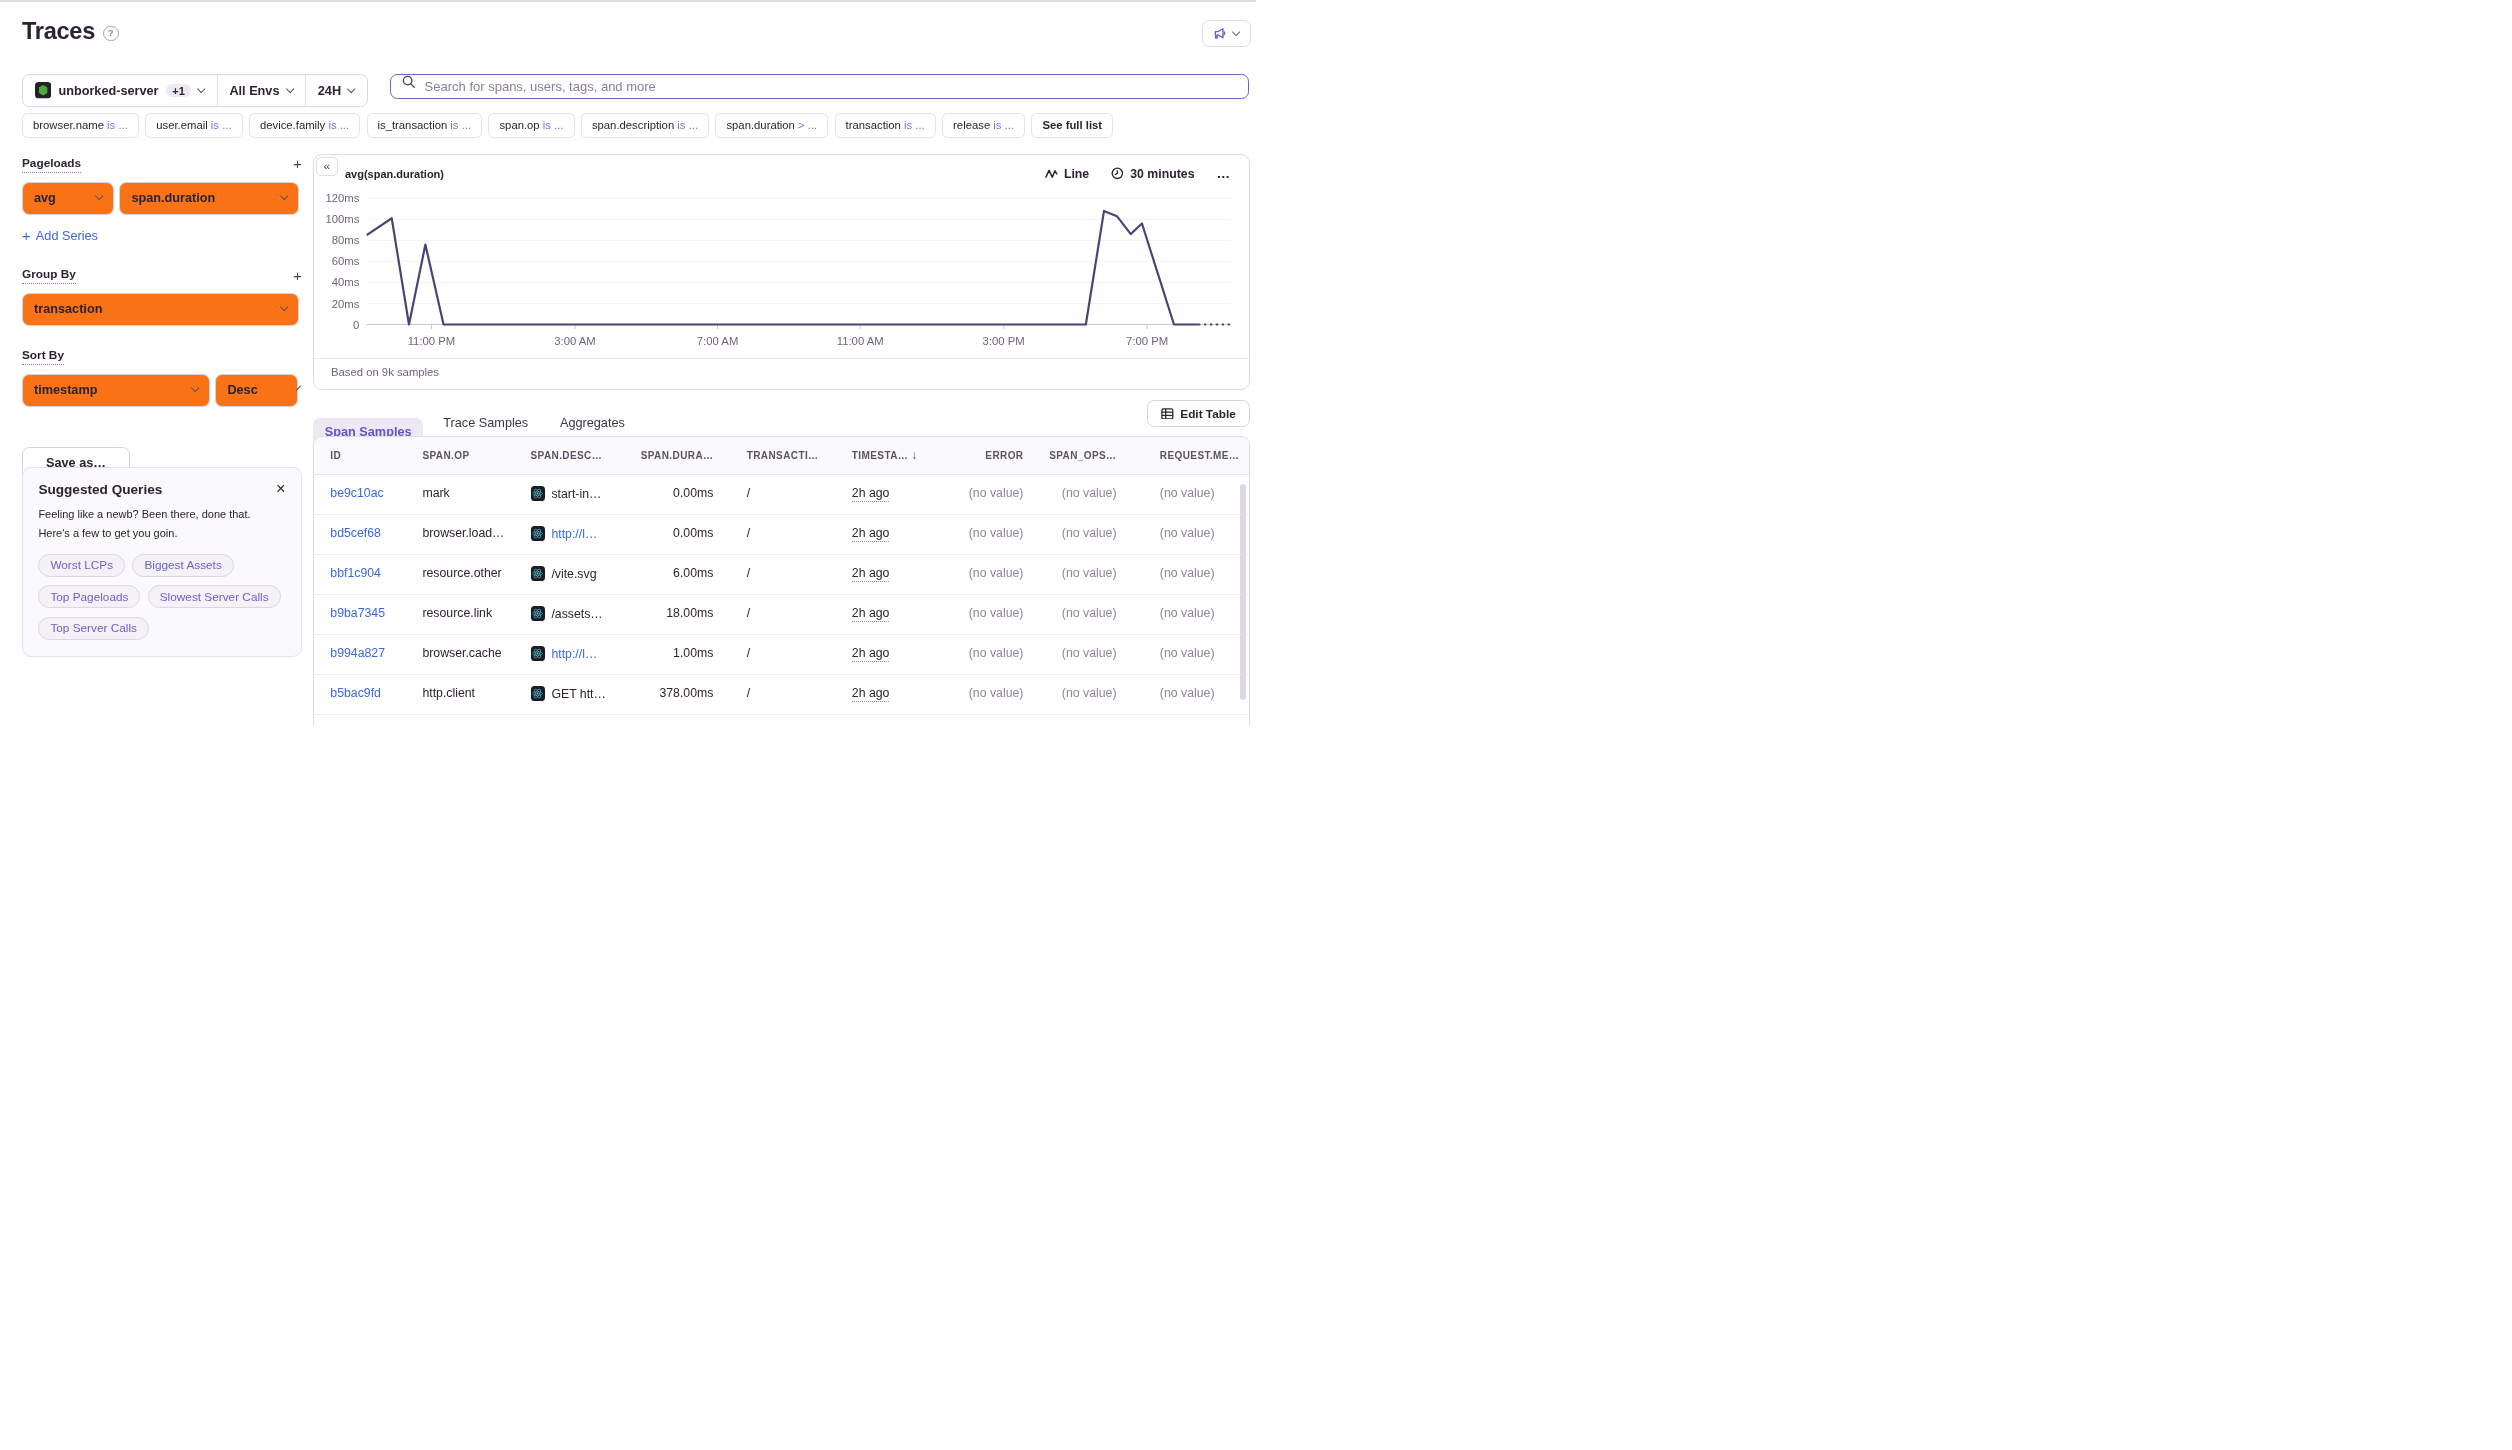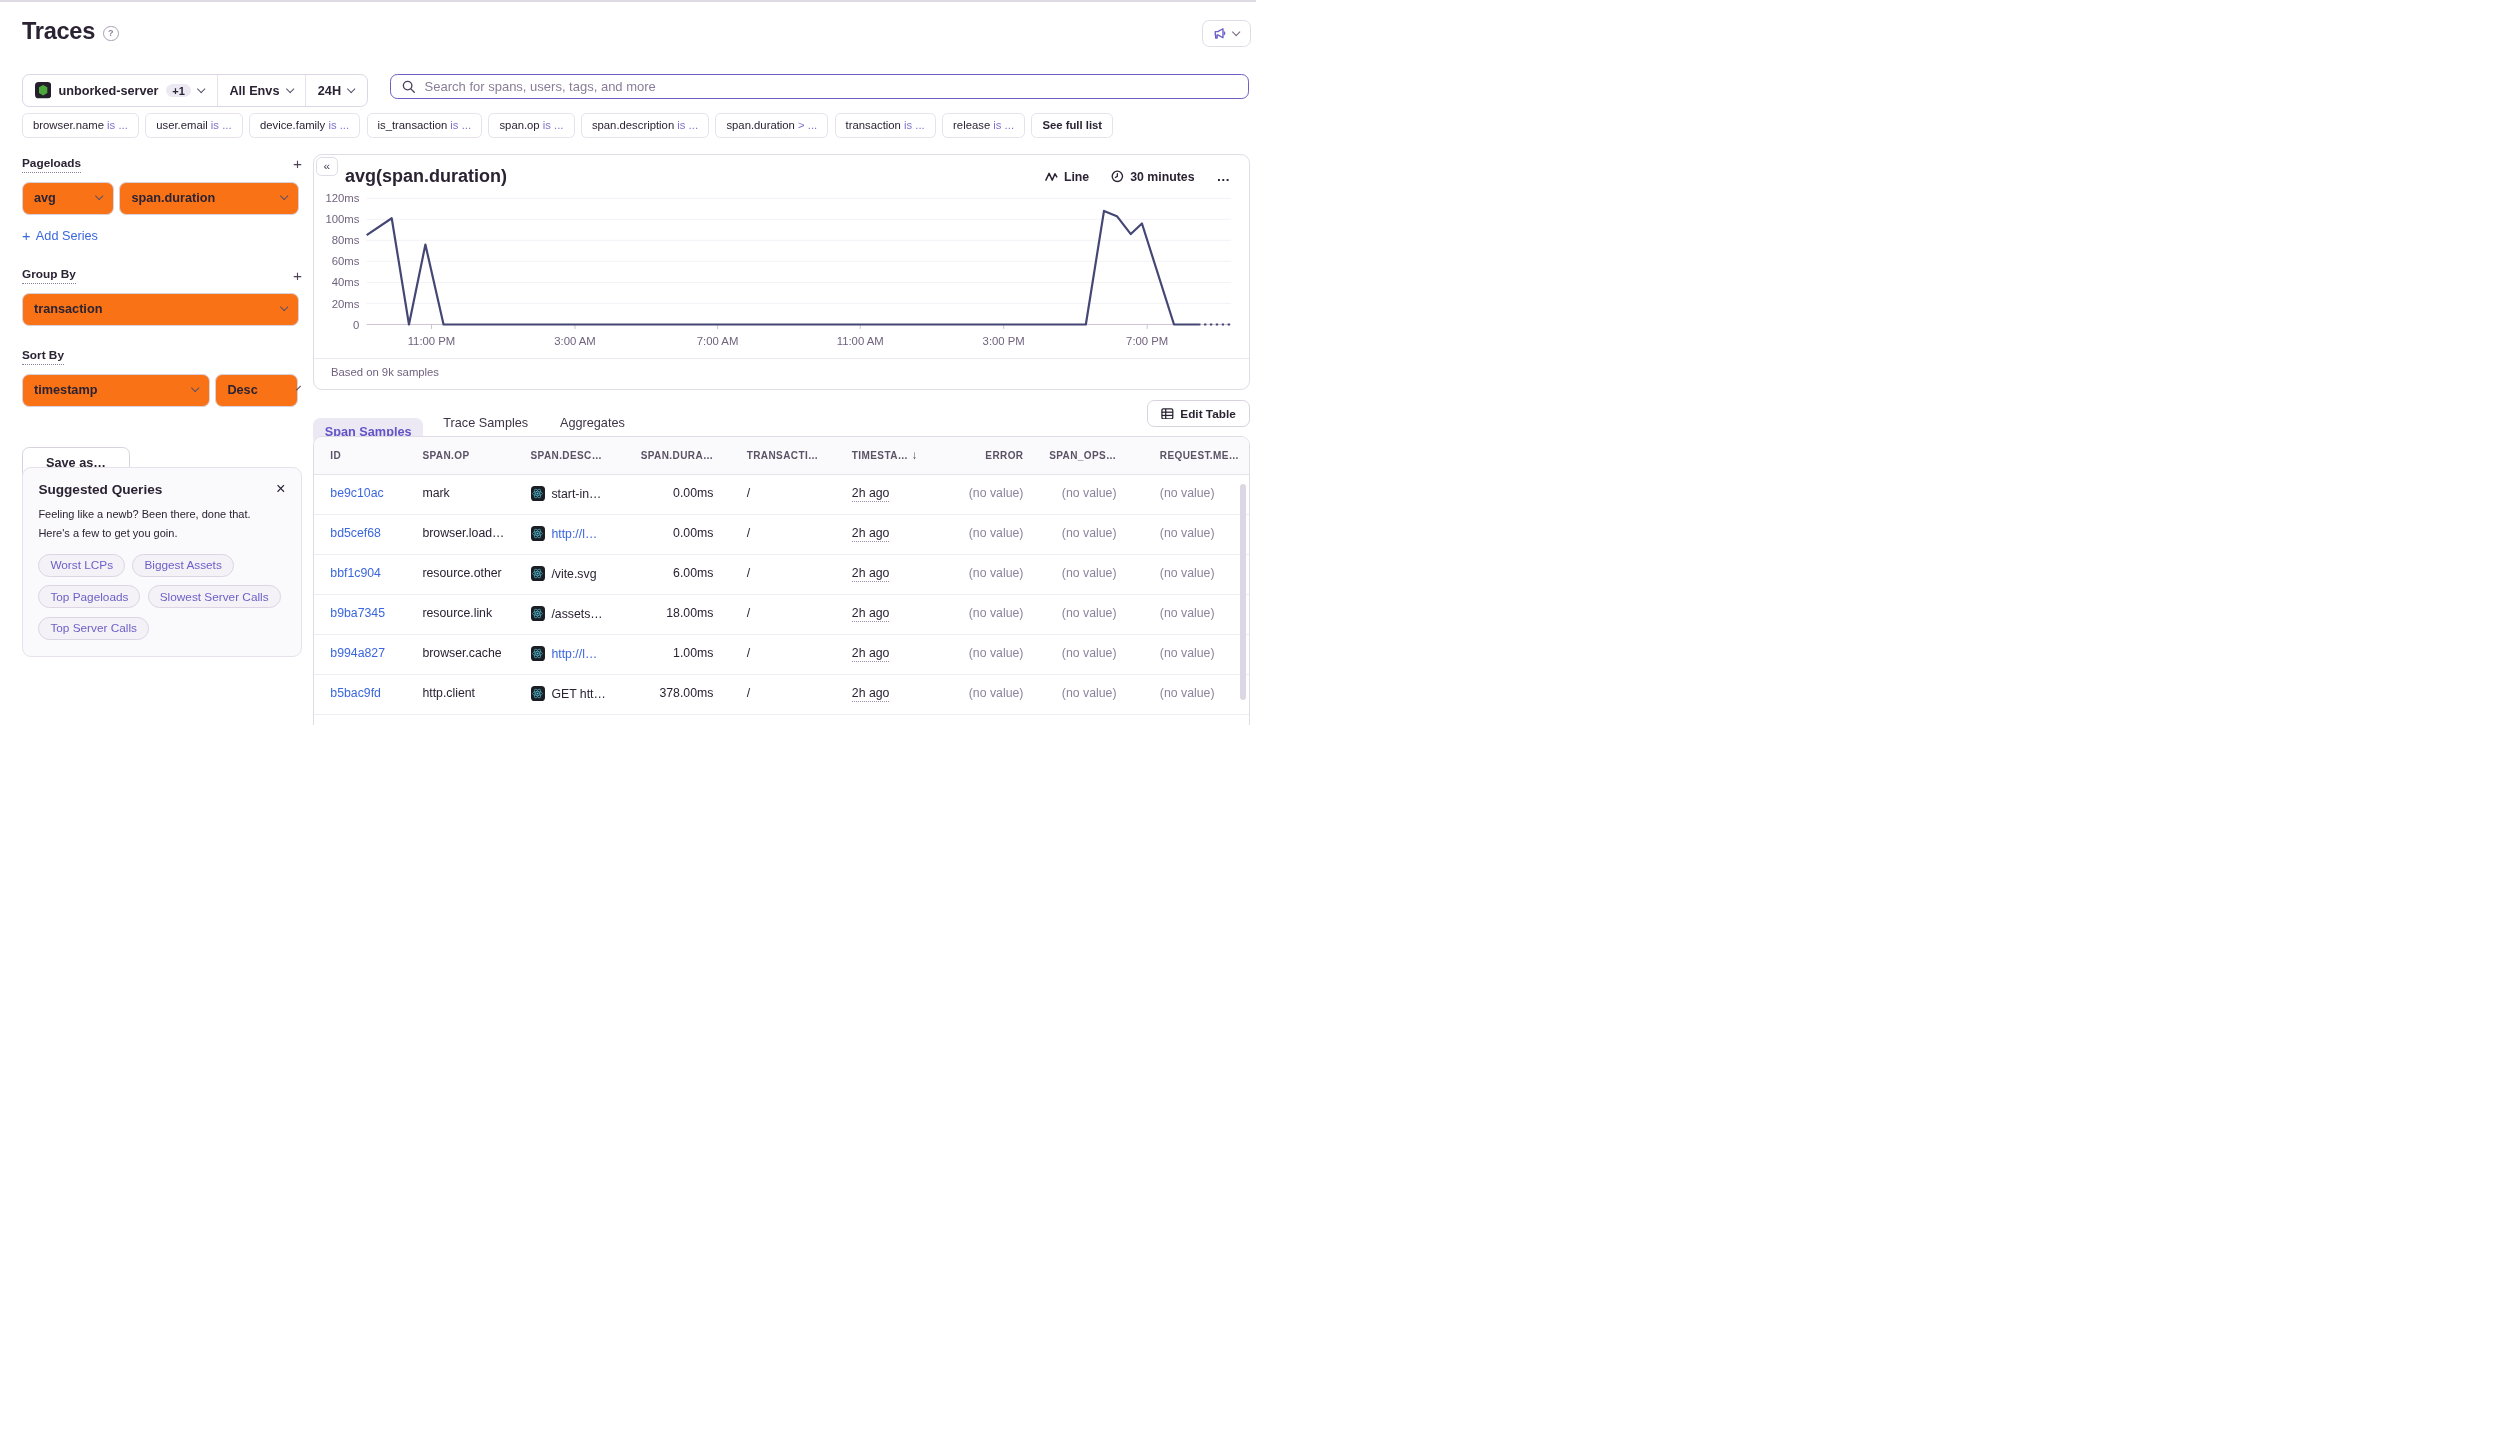--- a/index.html
+++ b/index.html
@@ -21,21 +21,21 @@
   
   .pf-bar { position:absolute; left:22px; top:74px; height:33px; display:flex; align-items:stretch;
             border:0.9px solid #DCD6E4; border-radius:7.3px; background:#fff; }
   .pf-seg { display:flex; align-items:center; gap:7.3px; padding:0 11.8px; font-size:12.7px; font-weight:700; cursor:pointer; }
   .pf-seg + .pf-seg { border-left:0.9px solid #E7E1EC; }
   .proj-badge { background:#ECE9F3; border-radius:9px; padding:0.9px 6.4px; font-size:11px; font-weight:700; }
   .chev { display:inline-block; width:6.4px; height:6.4px; border-right:1.5px solid #58506B; border-bottom:1.5px solid #58506B;
           transform:rotate(45deg); margin-top:-3.6px; }
   .search-box { position:absolute; left:390px; top:74px; width:859px; height:25px;
                 border:1.4px solid #6C5FC7; border-radius:7.3px; background:#fff;
-                display:flex; align-items:center; padding:0 11px; gap:9px; }
+                display:flex; padding:0 11px; gap:9px; }
   .search-box input { border:none; outline:none; flex:1; font-size:13px; font-family:inherit; color:#2B2233; }
   .search-box input::placeholder { color:#8A7D99; }
 
   
   .chips-row { position:absolute; left:22px; top:113px; display:flex; gap:6.4px; }
   .chip { background:#fff; border:0.9px solid #E7E1EC; border-radius:5.4px; height:24.5px; padding:0 10px;
           display:flex; align-items:center; font-size:11.3px; cursor:pointer; font-family:inherit; white-space:nowrap; }
   .chip-field { color:#2B2233; font-weight:500; }
   .chip-op { color:#7D73CF; }
   .chip-bold { font-weight:700; color:#2B2233; }
@@ -62,21 +62,21 @@
   .sug-chip { border:0.9px solid #DCD5E4; background:#F4F2F7; color:#6C5FC7; border-radius:12.7px;
               padding:3.6px 11px; font-size:11.8px; font-family:inherit; cursor:pointer; white-space:nowrap; }
 
   
   .chart-panel { position:absolute; left:313px; top:154px; width:937px; height:236px;
                  border:0.9px solid #E0DCE5; border-radius:9px; background:#fff; }
   .collapse-btn { position:absolute; left:1.8px; top:1.8px; width:22px; height:19px; background:#fff;
                   border:0.9px solid #E0DCE5; border-radius:5.4px; color:#4D4158; font-size:11.8px;
                   display:flex; align-items:center; justify-content:center; cursor:pointer; }
   .chart-head { position:absolute; left:31px; top:11px; right:18px; display:flex; align-items:center; }
-  .chart-title { font-size:18px; font-weight:700; }
+  .chart-title { font-size:11px; font-weight:700; }
   .chart-controls { margin-left:auto; display:flex; align-items:center; gap:22px; }
   .ctrl { display:flex; align-items:center; gap:6.4px; font-size:12.3px; font-weight:700; color:#2B2233; cursor:pointer; }
   .ctrl-dots { font-size:13.6px; font-weight:700; letter-spacing:0.9px; cursor:pointer; }
   .chart-svg { position:absolute; left:0; top:34px; }
   .chart-divider { position:absolute; left:0; top:203px; width:100%; height:0.9px; background:#ECE7F1; }
   .chart-foot { position:absolute; left:17px; top:211px; font-size:11.3px; color:#71627E; }
 
   
   .tabs-row { position:absolute; left:313px; top:400px; display:flex; align-items:center; gap:8.2px; }
   .tab { height:27px; display:flex; align-items:center; padding:0 11.8px; border-radius:7.3px;

